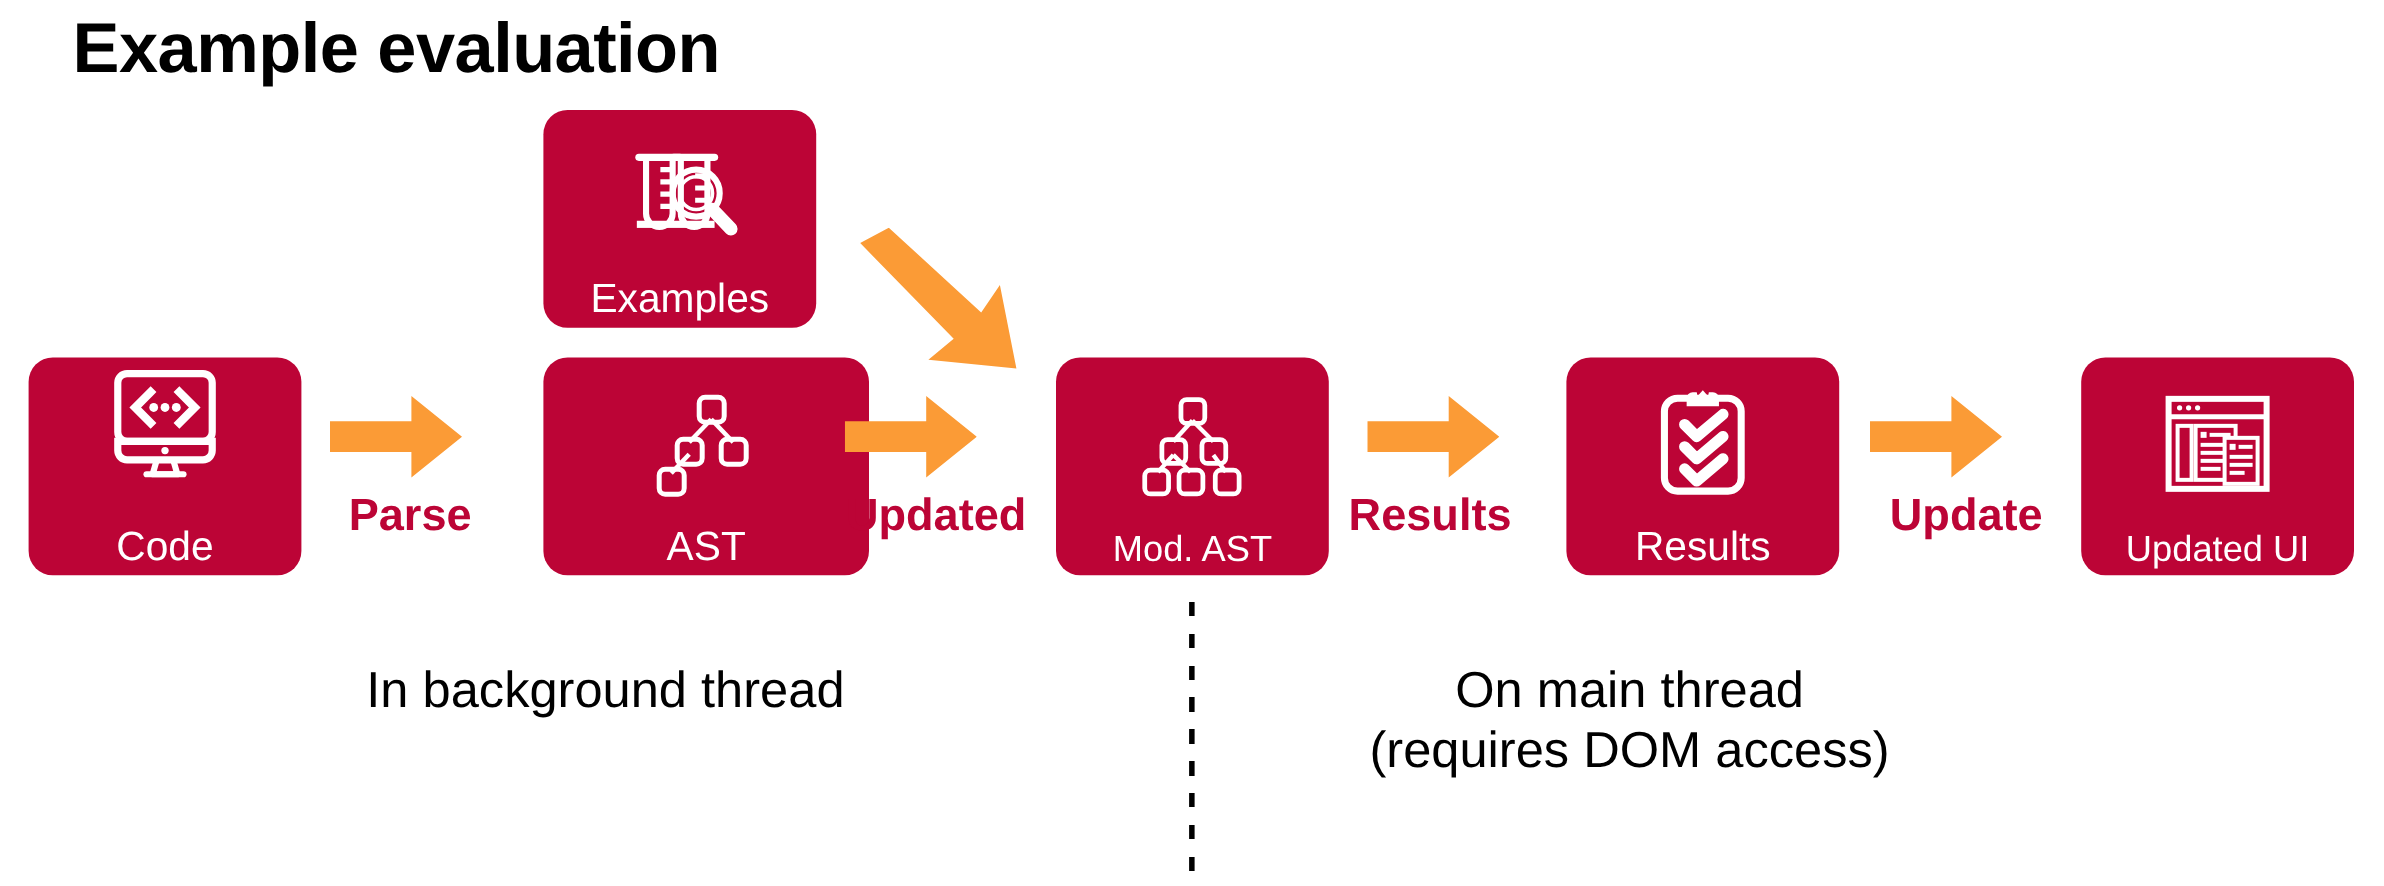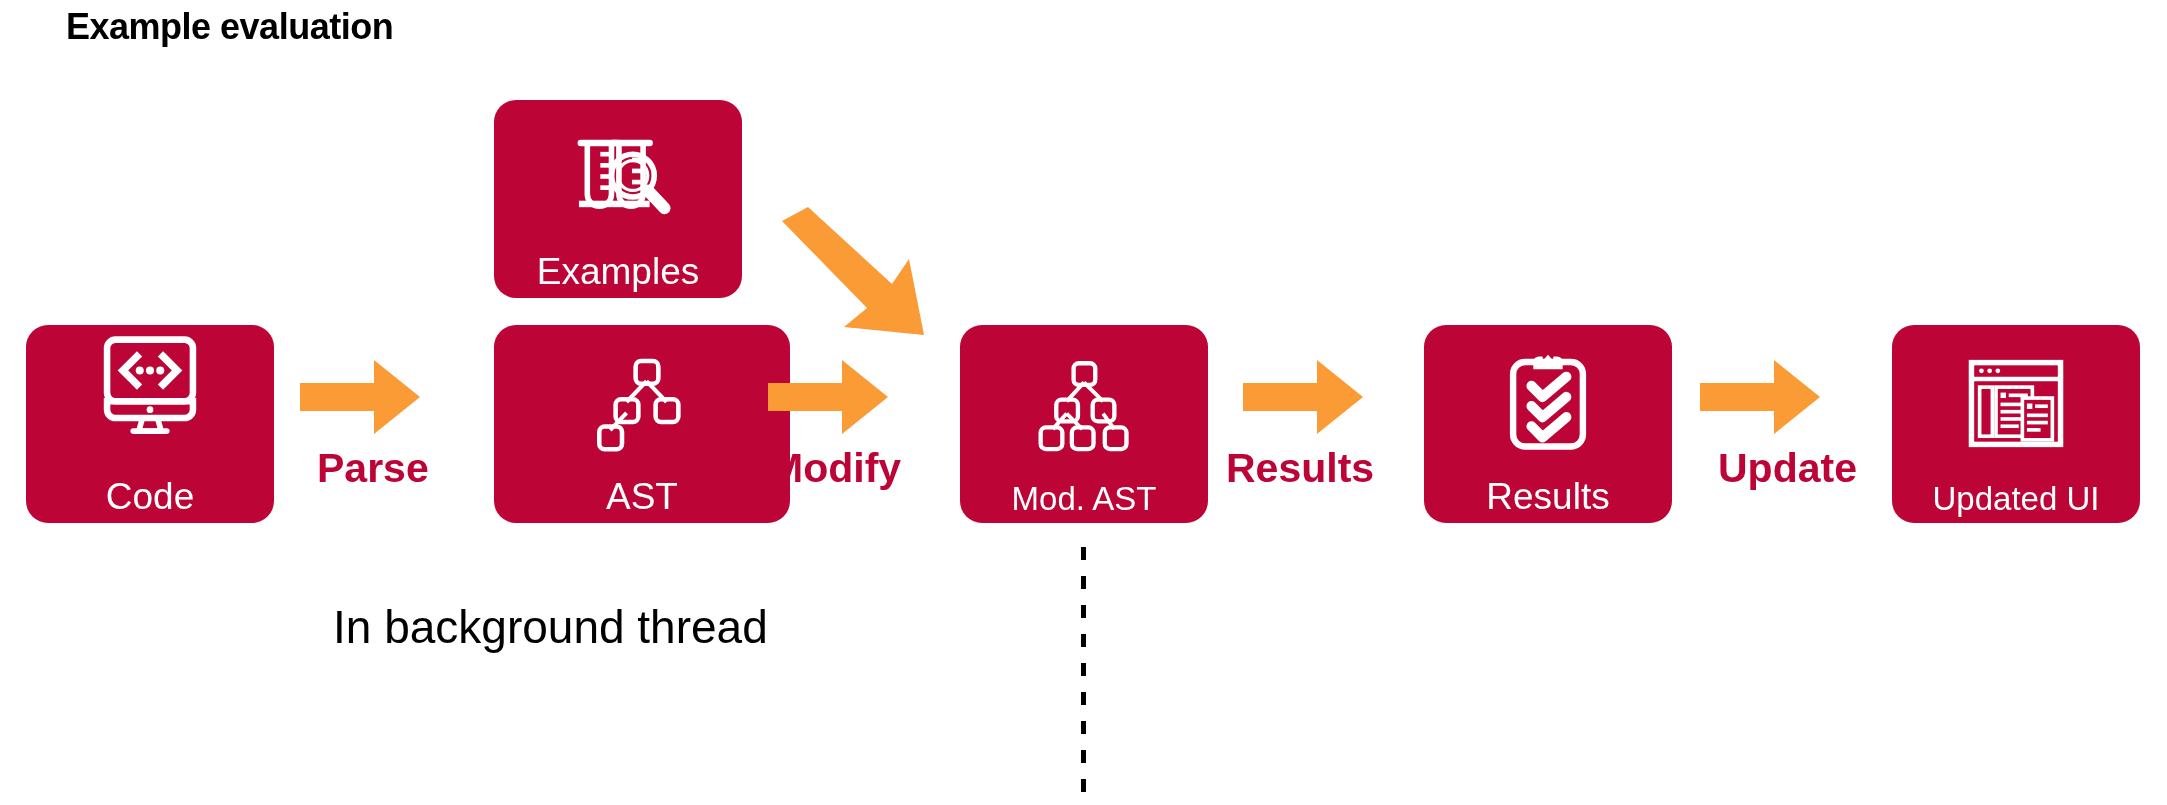--- a/index.html
+++ b/index.html
@@ -6,21 +6,21 @@
   html,body{ background:#ffffff; }
   body{
     width:2167px; height:805px;
     font-family:"Liberation Sans", sans-serif;
     position:relative; overflow:hidden;
   }
 
   
   #slide-title{
     position:absolute; left:66px; top:6px;
-    font-size:36px; font-weight:700; color:#000000;
+    font-size:64px; font-weight:700; color:#000000;
     letter-spacing:-0.5px; white-space:nowrap;
   }
 
   
   .card{
     position:absolute;
     background:var(--crimson);
     border-radius:22px;
     display:flex; flex-direction:column;
     align-items:center; justify-content:flex-end;
@@ -216,34 +216,36 @@
   <svg viewBox="0 0 160 135" preserveAspectRatio="none" aria-hidden="true">
     <path d="M4 14 L30 0 L114 77 L131 52 L146 128 L66 120 L89 101 L4 14 Z" fill="#fb9b36"></path>
   </svg>
 </div>
 
 <div class="arrow-h" style="left:768px; top:358px;">
   <svg viewBox="0 0 120 78" preserveAspectRatio="none" aria-hidden="true">
     <path d="M0 25 H74 V2 L120 39 L74 76 V53 H0 Z" fill="#fb9b36"></path>
   </svg>
 </div>
-<div class="arrow-label" style="left:769px; top:448px;">Modify</div>
+<div class="arrow-label" style="left:769px; top:448px;">Updated</div>
 
 <div class="arrow-h" style="left:1243px; top:358px;">
   <svg viewBox="0 0 120 78" preserveAspectRatio="none" aria-hidden="true">
     <path d="M0 25 H74 V2 L120 39 L74 76 V53 H0 Z" fill="#fb9b36"></path>
   </svg>
 </div>
 <div class="arrow-label" style="left:1226px; top:448px;">Results</div>
 
 <div class="arrow-h" style="left:1700px; top:358px;">
   <svg viewBox="0 0 120 78" preserveAspectRatio="none" aria-hidden="true">
     <path d="M0 25 H74 V2 L120 39 L74 76 V53 H0 Z" fill="#fb9b36"></path>
   </svg>
 </div>
 <div class="arrow-label" style="left:1694px; top:448px;margin-left:24px;">Update</div>
 
 <div id="thread-divider"></div>
 
 <div class="note" style="left:333px; top:600px;">In background thread</div>
 
 <div class="note" style="left:1245px; top:600px;">
+  <div>On main thread</div>
+  <div>(requires DOM access)</div>
 </div>
 
 </body></html>

